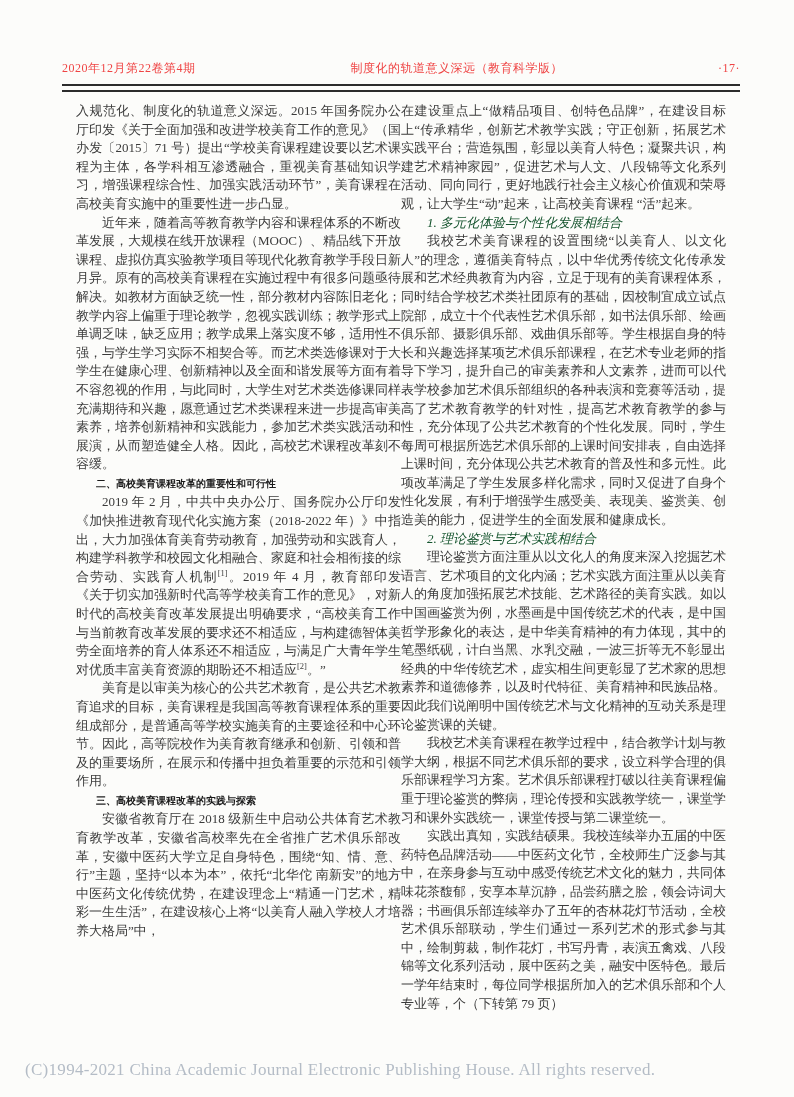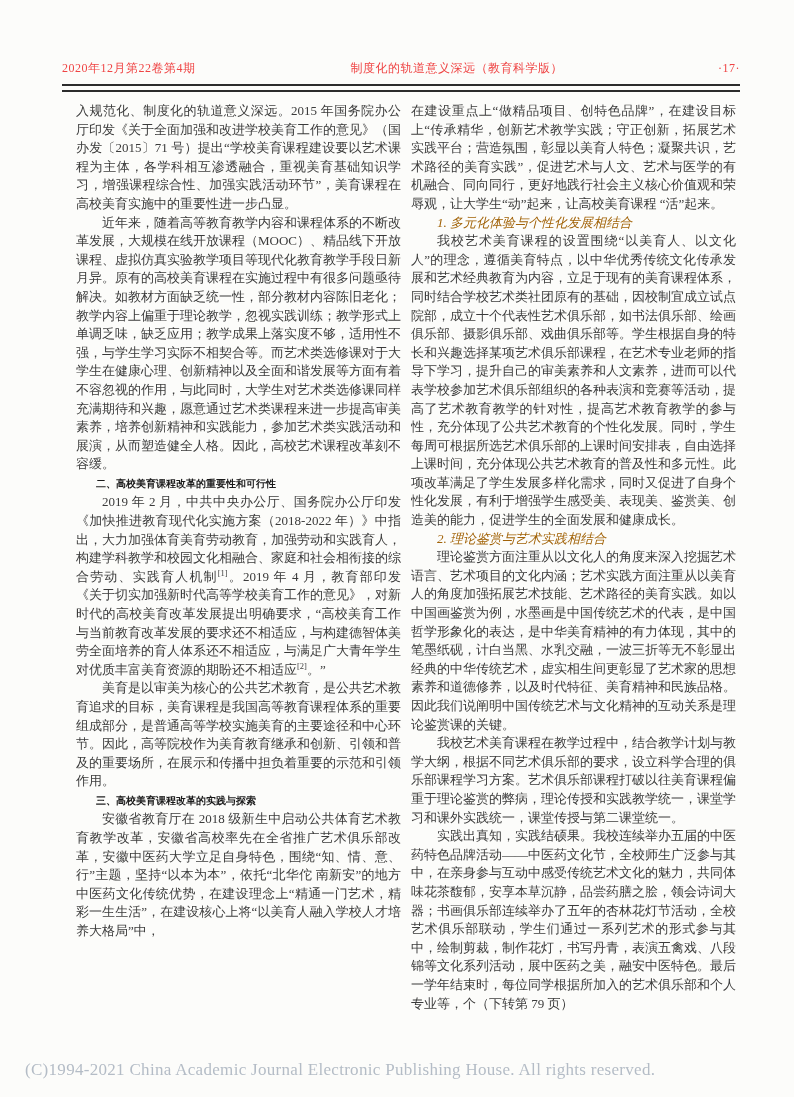--- a/index.html
+++ b/index.html
@@ -17,36 +17,36 @@
     display:flex;justify-content:space-between;align-items:baseline;
     font-size:12px;color:#ef4444;letter-spacing:.5px;
   }
   .header .mid{flex:1;text-align:center;}
   .double-rule{
     position:absolute;top:84px;left:62px;right:54px;height:4px;
     border-top:2.5px solid #2c2c2c;border-bottom:2.5px solid #2c2c2c;
   }
   .columns{
     position:absolute;top:102px;left:76px;width:660px;height:956px;
-    display:flex;gap:10px;overflow:hidden;
+    display:flex;overflow:hidden;
   }
   .col{
     width:325px;height:100%;overflow:hidden;
     font-size:13px;line-height:18.6px;text-align:justify;
   }
   .col p{margin:0;}
   .para{text-indent:2em;}
   .para-cont{text-indent:0;}
   .sec-heading{
     margin:0;text-indent:2em;
     font-family:"Liberation Sans","DejaVu Sans",sans-serif;
     font-weight:700;font-size:10px;color:#1a1a1a;
     line-height:19.5px;
   }
-  .sub-heading{font-style:italic;text-indent:2em;color:#a16207;}
+  .sub-heading{font-style:italic;text-indent:2em;color:#14532d;}
   .col sup{font-size:8.5px;line-height:0;}
   .footer{
     position:absolute;top:1060px;left:25px;right:20px;
     font-size:17px;color:#b4bcc6;letter-spacing:.3px;
     display:flex;justify-content:flex-start;gap:30px;white-space:nowrap;
   }
   .footer .url{color:#701a75;margin-top:41px;}
 </style>
 </head>
 <body>
@@ -67,21 +67,21 @@
       <p class="para-cont">入规范化、制度化的轨道意义深远。2015 年国务院办公厅印发《关于全面加强和改进学校美育工作的意见》（国办发〔2015〕71 号）提出“学校美育课程建设要以艺术课程为主体，各学科相互渗透融合，重视美育基础知识学习，增强课程综合性、加强实践活动环节”，美育课程在高校美育实施中的重要性进一步凸显。</p>
       <p class="para">近年来，随着高等教育教学内容和课程体系的不断改革发展，大规模在线开放课程（MOOC）、精品线下开放课程、虚拟仿真实验教学项目等现代化教育教学手段日新月异。原有的高校美育课程在实施过程中有很多问题亟待解决。如教材方面缺乏统一性，部分教材内容陈旧老化；教学内容上偏重于理论教学，忽视实践训练；教学形式上单调乏味，缺乏应用；教学成果上落实度不够，适用性不强，与学生学习实际不相契合等。而艺术类选修课对于大学生在健康心理、创新精神以及全面和谐发展等方面有着不容忽视的作用，与此同时，大学生对艺术类选修课同样充满期待和兴趣，愿意通过艺术类课程来进一步提高审美素养，培养创新精神和实践能力，参加艺术类实践活动和展演，从而塑造健全人格。因此，高校艺术课程改革刻不容缓。</p>
       <p class="sec-heading">二、高校美育课程改革的重要性和可行性</p>
       <p class="para">2019 年 2 月，中共中央办公厅、国务院办公厅印发《加快推进教育现代化实施方案（2018-2022 年）》中指出，大力加强体育美育劳动教育，加强劳动和实践育人，构建学科教学和校园文化相融合、家庭和社会相衔接的综合劳动、实践育人机制<sup>[1]</sup>。2019 年 4 月，教育部印发《关于切实加强新时代高等学校美育工作的意见》，对新时代的高校美育改革发展提出明确要求，“高校美育工作与当前教育改革发展的要求还不相适应，与构建德智体美劳全面培养的育人体系还不相适应，与满足广大青年学生对优质丰富美育资源的期盼还不相适应<sup>[2]</sup>。”</p>
       <p class="para">美育是以审美为核心的公共艺术教育，是公共艺术教育追求的目标，美育课程是我国高等教育课程体系的重要组成部分，是普通高等学校实施美育的主要途径和中心环节。因此，高等院校作为美育教育继承和创新、引领和普及的重要场所，在展示和传播中担负着重要的示范和引领作用。</p>
       <p class="sec-heading">三、高校美育课程改革的实践与探索</p>
       <p class="para">安徽省教育厅在 2018 级新生中启动公共体育艺术教育教学改革，安徽省高校率先在全省推广艺术俱乐部改革，安徽中医药大学立足自身特色，围绕“知、情、意、行”主题，坚持“以本为本”，依托“北华佗 南新安”的地方中医药文化传统优势，在建设理念上“精通一门艺术，精彩一生生活”，在建设核心上将“以美育人融入学校人才培养大格局”中，</p>
     </div>
 
     <div class="col">
-      <p class="para-cont">在建设重点上“做精品项目、创特色品牌”，在建设目标上“传承精华，创新艺术教学实践；守正创新，拓展艺术实践平台；营造氛围，彰显以美育人特色；凝聚共识，艺术路径的美育实践”，促进艺术与人文、艺术与医学的有机融合、同向同行，更好地践行社会主义核心价值观和荣辱观，让大学生“动”起来，让高校美育课程 “活”起来。</p>
+      <p class="para-cont">在建设重点上“做精品项目、创特色品牌”，在建设目标上“传承精华，创新艺术教学实践；守正创新，拓展艺术实践平台；营造氛围，彰显以美育人特色；凝聚共识，构建艺术精神家园”，促进艺术与人文、八段锦等文化系列活动、同向同行，更好地践行社会主义核心价值观和荣辱观，让大学生“动”起来，让高校美育课程 “活”起来。</p>
       <p class="para sub-heading">1. 多元化体验与个性化发展相结合</p>
       <p class="para">我校艺术美育课程的设置围绕“以美育人、以文化人”的理念，遵循美育特点，以中华优秀传统文化传承发展和艺术经典教育为内容，立足于现有的美育课程体系，同时结合学校艺术类社团原有的基础，因校制宜成立试点院部，成立十个代表性艺术俱乐部，如书法俱乐部、绘画俱乐部、摄影俱乐部、戏曲俱乐部等。学生根据自身的特长和兴趣选择某项艺术俱乐部课程，在艺术专业老师的指导下学习，提升自己的审美素养和人文素养，进而可以代表学校参加艺术俱乐部组织的各种表演和竞赛等活动，提高了艺术教育教学的针对性，提高艺术教育教学的参与性，充分体现了公共艺术教育的个性化发展。同时，学生每周可根据所选艺术俱乐部的上课时间安排表，自由选择上课时间，充分体现公共艺术教育的普及性和多元性。此项改革满足了学生发展多样化需求，同时又促进了自身个性化发展，有利于增强学生感受美、表现美、鉴赏美、创造美的能力，促进学生的全面发展和健康成长。</p>
       <p class="para sub-heading">2. 理论鉴赏与艺术实践相结合</p>
       <p class="para">理论鉴赏方面注重从以文化人的角度来深入挖掘艺术语言、艺术项目的文化内涵；艺术实践方面注重从以美育人的角度加强拓展艺术技能、艺术路径的美育实践。如以中国画鉴赏为例，水墨画是中国传统艺术的代表，是中国哲学形象化的表达，是中华美育精神的有力体现，其中的笔墨纸砚，计白当黑、水乳交融，一波三折等无不彰显出经典的中华传统艺术，虚实相生间更彰显了艺术家的思想素养和道德修养，以及时代特征、美育精神和民族品格。因此我们说阐明中国传统艺术与文化精神的互动关系是理论鉴赏课的关键。</p>
       <p class="para">我校艺术美育课程在教学过程中，结合教学计划与教学大纲，根据不同艺术俱乐部的要求，设立科学合理的俱乐部课程学习方案。艺术俱乐部课程打破以往美育课程偏重于理论鉴赏的弊病，理论传授和实践教学统一，课堂学习和课外实践统一，课堂传授与第二课堂统一。</p>
       <p class="para">实践出真知，实践结硕果。我校连续举办五届的中医药特色品牌活动——中医药文化节，全校师生广泛参与其中，在亲身参与互动中感受传统艺术文化的魅力，共同体味花茶馥郁，安享本草沉静，品尝药膳之脍，领会诗词大器；书画俱乐部连续举办了五年的杏林花灯节活动，全校艺术俱乐部联动，学生们通过一系列艺术的形式参与其中，绘制剪裁，制作花灯，书写丹青，表演五禽戏、八段锦等文化系列活动，展中医药之美，融安中医特色。最后一学年结束时，每位同学根据所加入的艺术俱乐部和个人专业等，个（下转第 79 页）</p>
     </div>
 
   </div>
 

